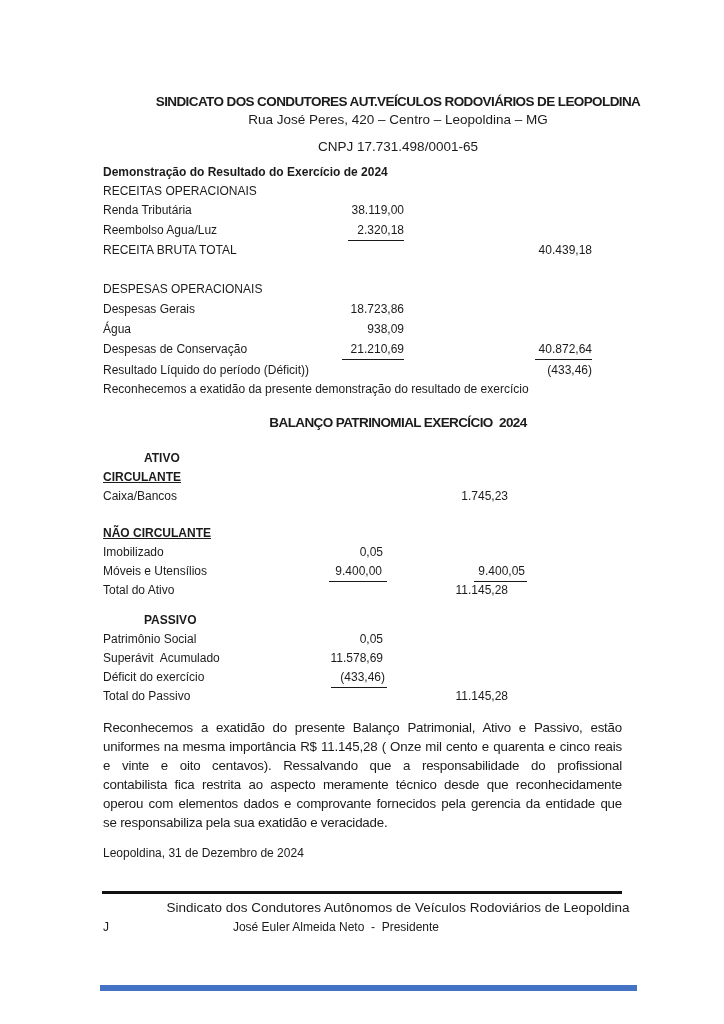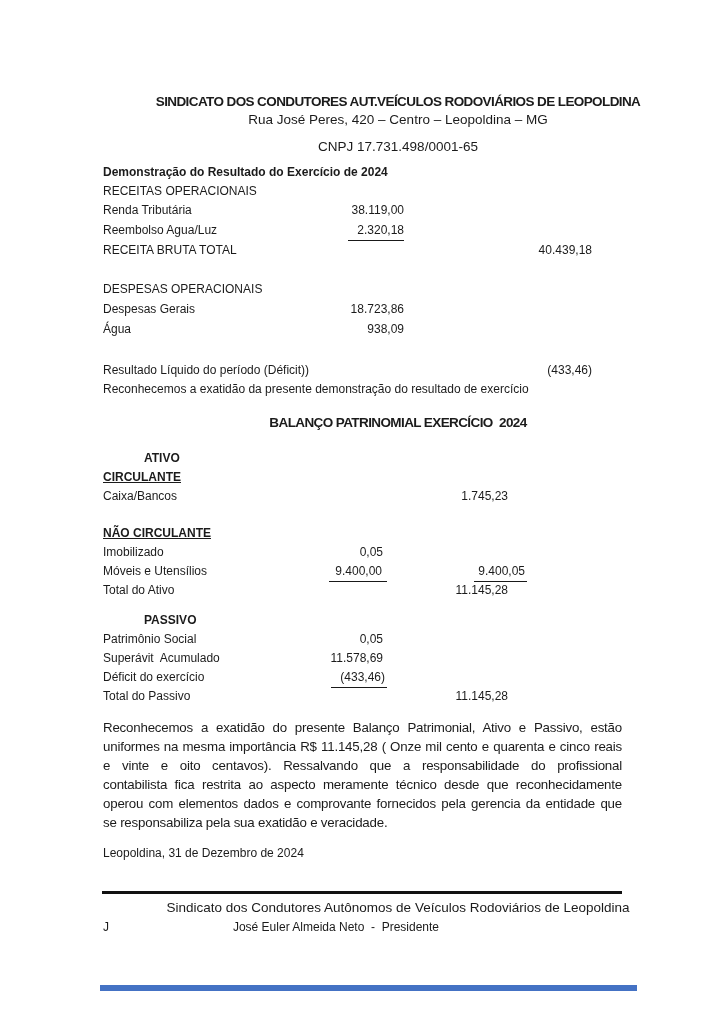--- a/index.html
+++ b/index.html
@@ -58,20 +58,25 @@
   <div class="abs" style="top:279px">
     <span class="lbl">DESPESAS OPERACIONAIS</span>
   </div>
   <div class="abs" style="top:299px">
     <span class="lbl">Despesas Gerais</span>
     <span class="v r320">18.723,86</span>
   </div>
   <div class="abs" style="top:319px">
     <span class="lbl">Água</span>
     <span class="v r320">938,09</span>
+  </div>
+  <div class="abs" style="top:339px">
+    <span class="lbl">Despesas de Conservação</span>
+    <span class="v r320 u pl9">21.210,69</span>
+    <span class="v r132 u pl4">40.872,64</span>
   </div>
   <div class="abs" style="top:360px">
     <span class="lbl">Resultado Líquido do período (Déficit))</span>
     <span class="v r132">(433,46)</span>
   </div>
   <div class="abs" style="top:379px">
     <span class="lbl">Reconhecemos a exatidão da presente demonstração do resultado de exercício</span>
   </div>
 
   <div class="abs ctr b doc-title" style="top:413px">BALANÇO PATRINOMIAL EXERCÍCIO  2024</div>

